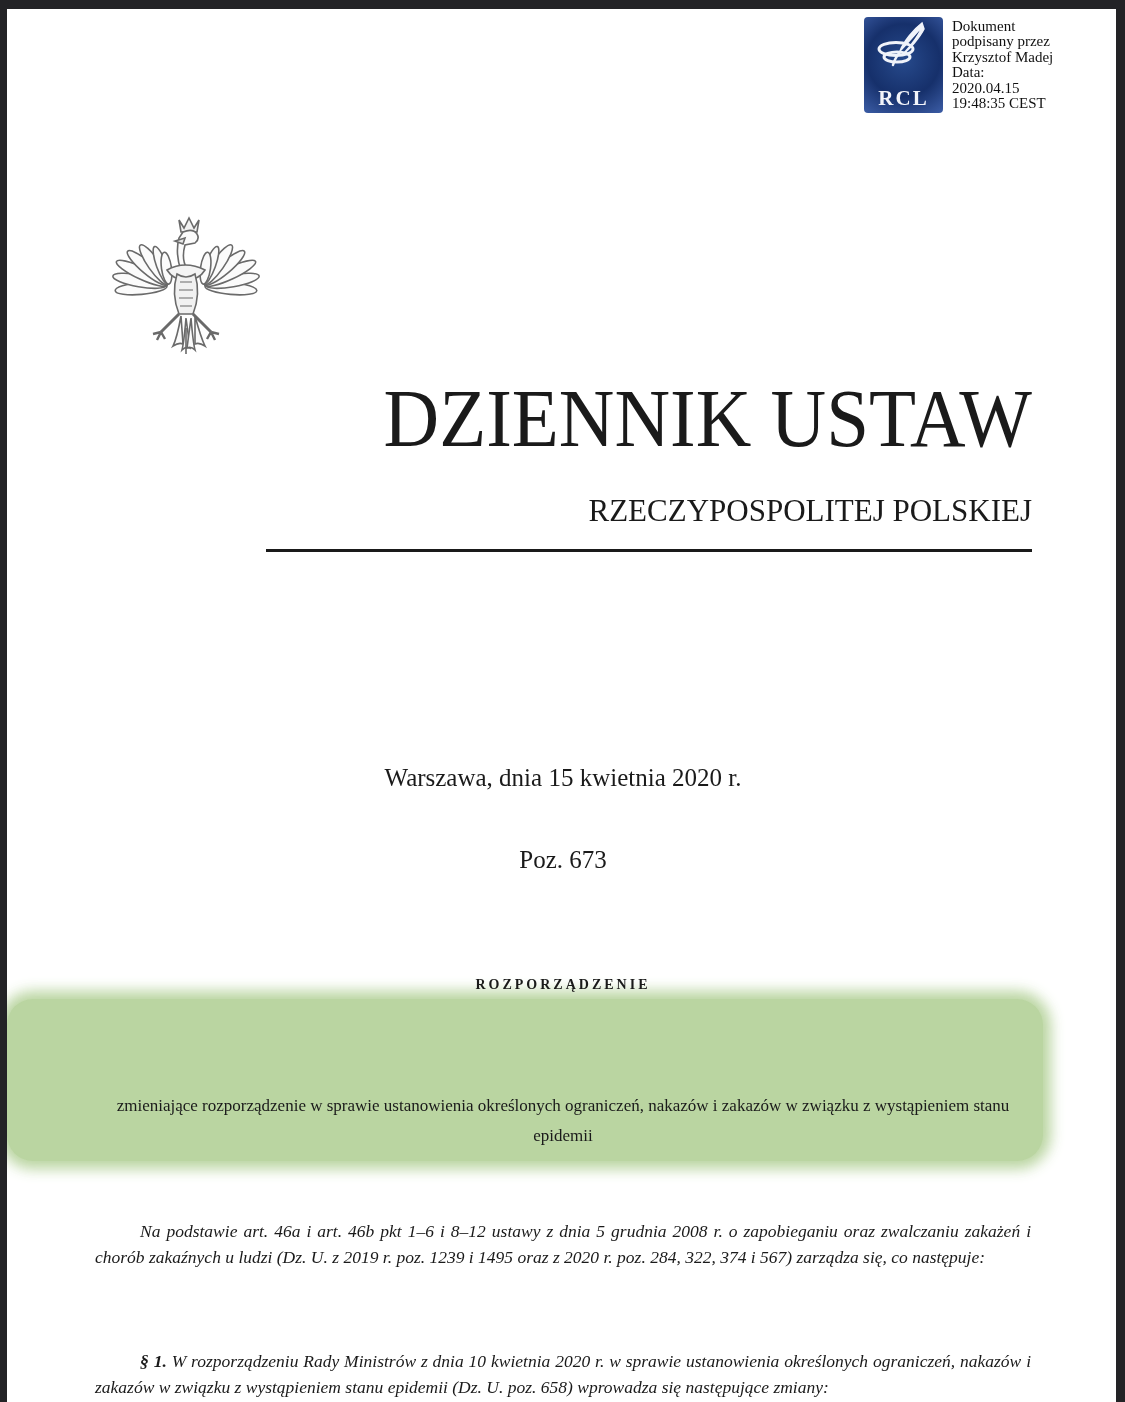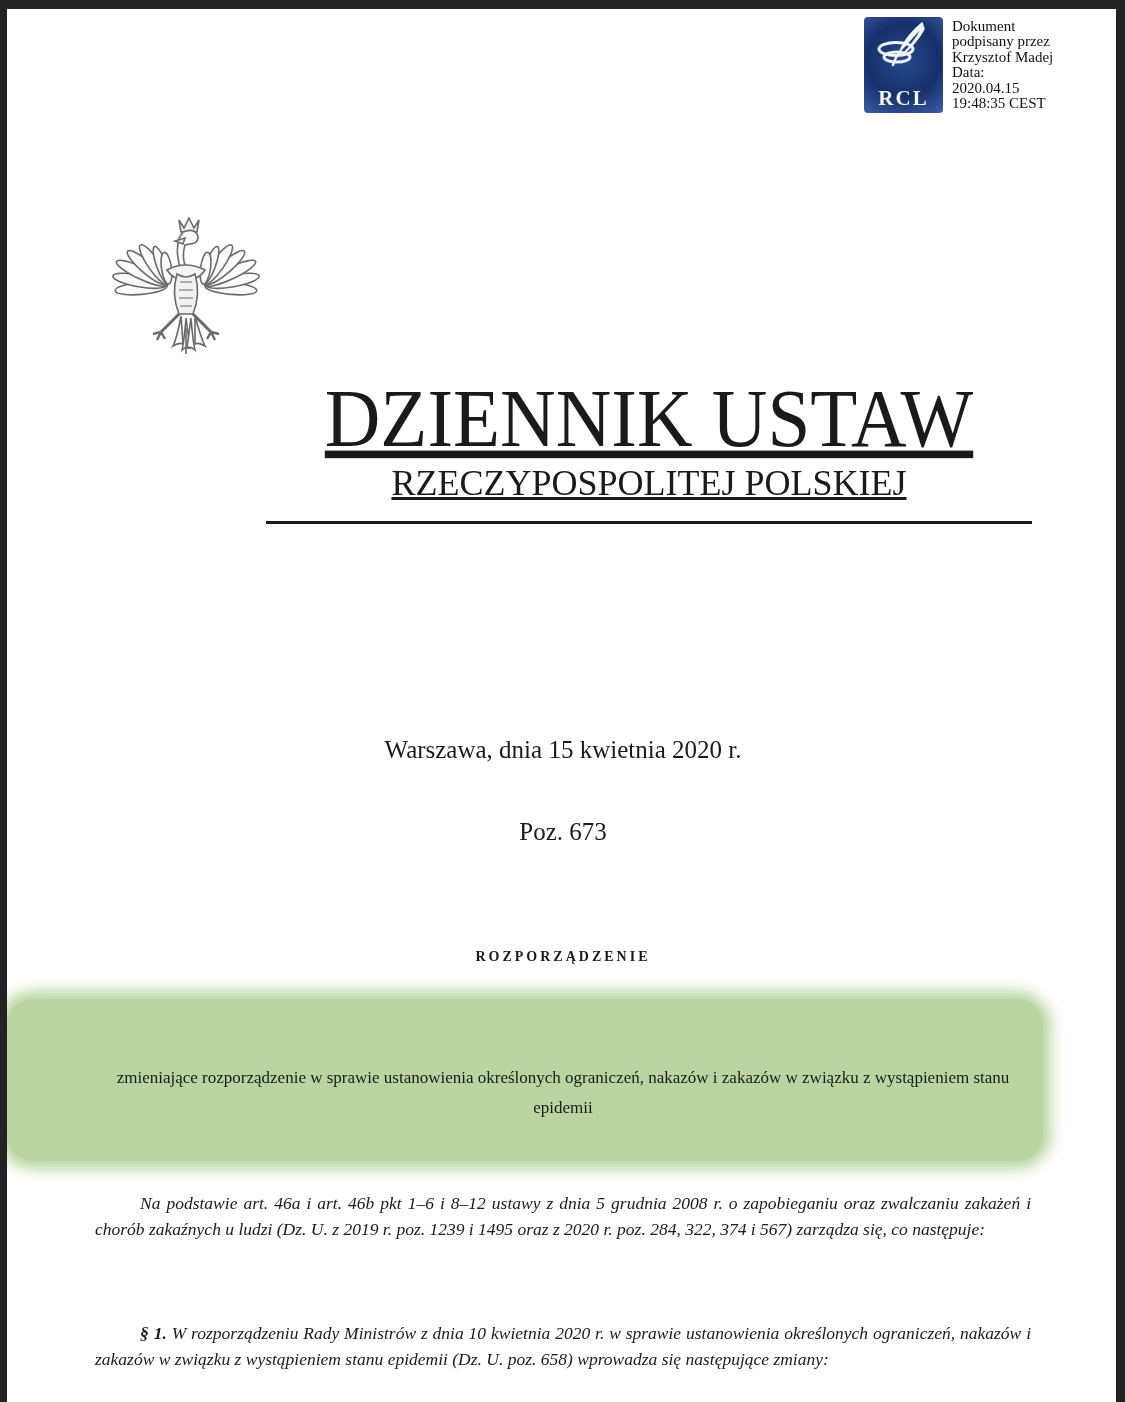--- a/index.html
+++ b/index.html
@@ -25,27 +25,27 @@
   .stamp-logo .rcl{
     position:absolute;left:0;right:0;bottom:2px;text-align:center;
     color:#f2f4fa;font-weight:bold;font-size:21px;letter-spacing:2px;
   }
   .stamp-text{
     padding:2px 0 0 9px;font-size:15px;line-height:15.4px;color:#111;
     white-space:nowrap;
   }
   
   .eagle{position:absolute;left:100px;top:103px;}
-  .masthead{position:absolute;left:259px;top:94px;width:766px;text-align:center;text-decoration:underline;}
+  .masthead{position:absolute;left:259px;top:94px;width:766px;text-align:right;}
   .masthead .title{
     font-size:77px;line-height:80px;letter-spacing:0px;font-weight:normal;
     white-space:nowrap;transform:scaleY(1.08);transform-origin:top;
   }
   .masthead .subtitle{
-    margin-top:6px;font-size:36px;line-height:44px;font-weight:normal;white-space:nowrap;
+    margin-top:34px;font-size:31px;line-height:44px;font-weight:normal;white-space:nowrap;
   }
   .masthead .rule{margin-top:16px;height:3px;background:#1a1a1a;}
   
   .content-center{position:absolute;left:88px;width:936px;text-align:center;}
   .dateline{top:306px;font-size:25px;}
   .poz{top:360px;font-size:25px;}
   .act-type{top:463px;font-size:14px;font-weight:bold;letter-spacing:3px;}
   .act-issuer{top:495px;font-size:16.5px;font-weight:bold;letter-spacing:3px;}
   .act-date{top:527px;font-size:17px;}
   .act-subject{top:561px;font-size:17px;font-weight:normal;line-height:30px;}

